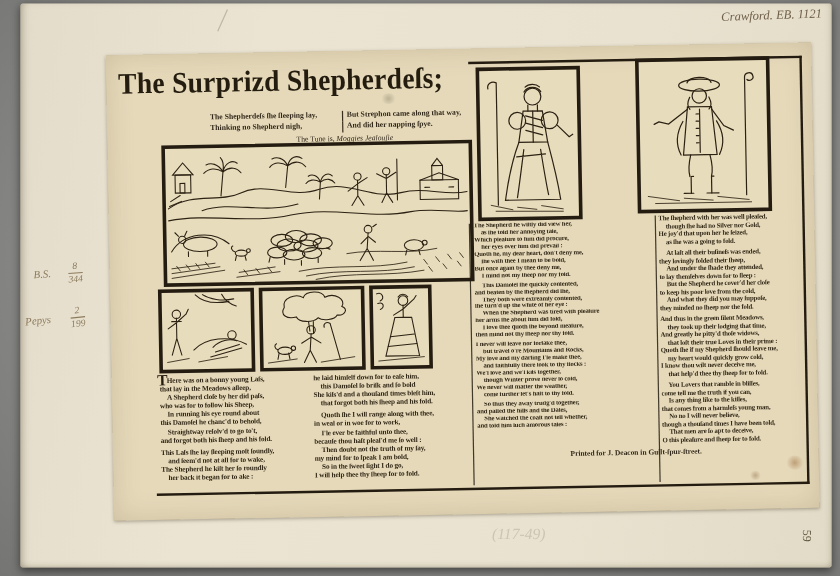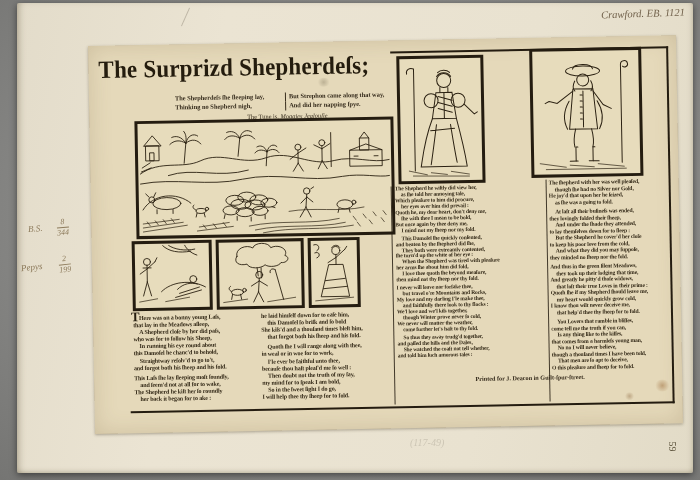--- a/index.html
+++ b/index.html
@@ -66,21 +66,21 @@
     </span>
   </div>
   <div class="hand" style="left:4px;top:254px;font-size:9px;color:#8d7b5c;transform:rotate(-6deg);">
     <span>Pepys</span>
     <span class="frac" style="margin-left:14px;font-size:8px;">
       <span class="num">2</span>
       <span class="den">199</span>
     </span>
   </div>
 
-  <div class="hand" style="left:393px;top:434px;font-size:10px;color:#8a8374;opacity:.3;">(117-49)</div>
+  <div class="hand" style="left:393px;top:434px;font-size:13px;color:#8a8374;opacity:.3;">(117-49)</div>
 
   <div class="hand" style="left:650px;top:438px;font-size:10px;font-style:normal;color:#5f563f;transform:rotate(90deg);">59</div>
 
   <div style="position:absolute;left:168px;top:4px;width:1px;height:20px;background:#8a8070;opacity:.45;transform:rotate(24deg);"></div>
 
   <div class="sheet">
 
     <div class="title">The Surprizd Shepherdeſs;</div>
 
     <div class="subrow" style="top:50px;">

